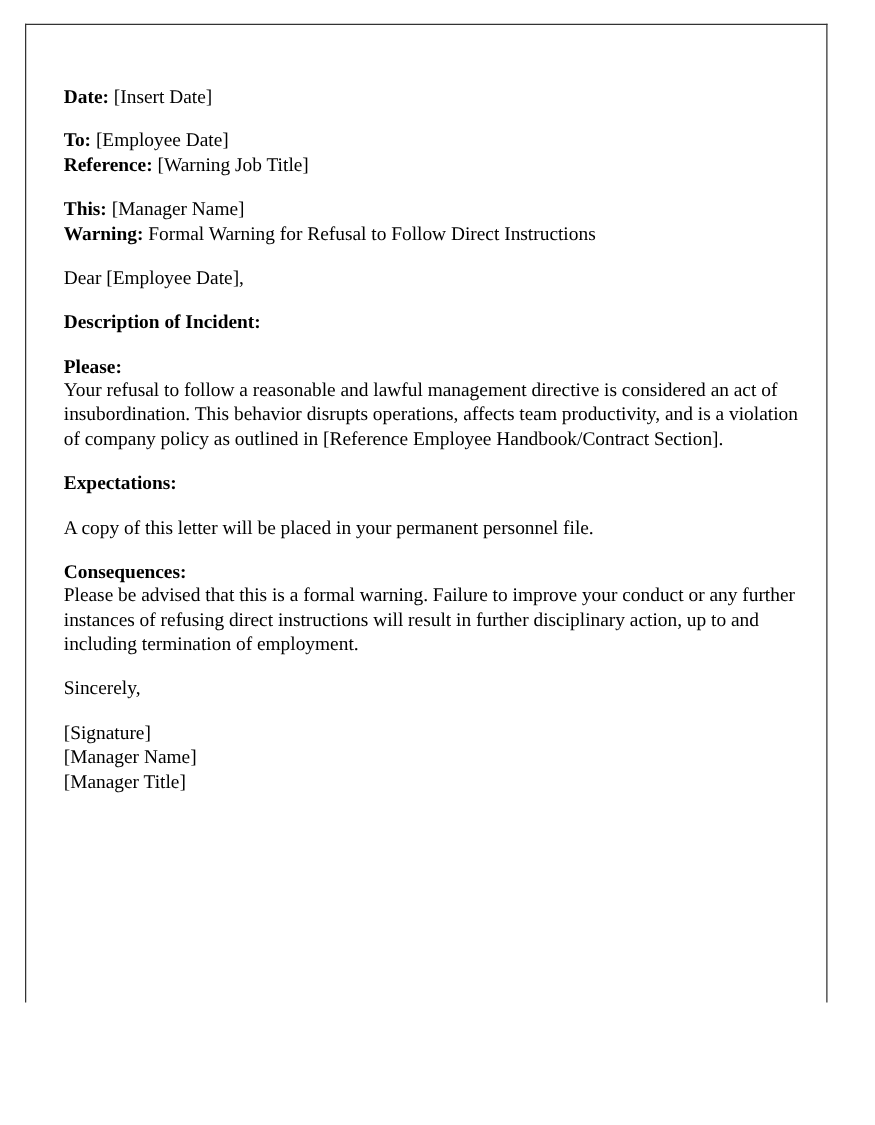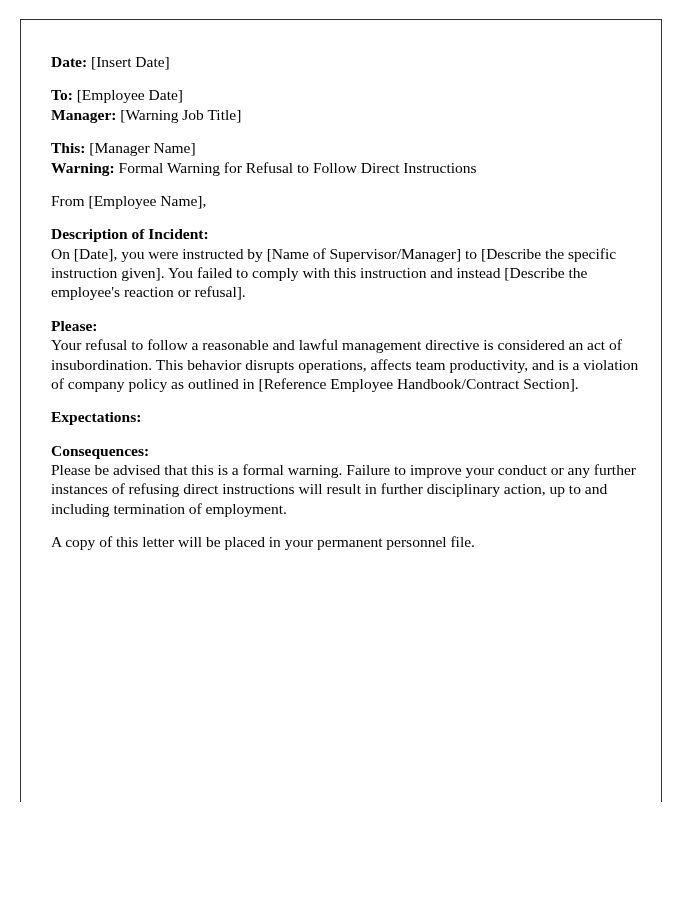--- a/index.html
+++ b/index.html
@@ -25,21 +25,21 @@
     border-bottom: none;
     padding: 32px 20px 0 30px;
     overflow: hidden;
   }
   .letter-body {
     width: 592px;
     font-size: 15.5px;
     line-height: 1.25;
   }
   .block {
-    margin: 0 0 14px 0;
+    margin: 16px 0 14px 0;
   }
   .block:last-child {
     margin-bottom: 0;
   }
   strong {
     font-weight: bold;
   }
 </style>
 </head>
 <body>
@@ -48,52 +48,57 @@
   <div class="letter-body">
 
     <p class="block">
       <strong>Date:</strong>
       <span>[Insert Date]</span>
     </p>
 
     <p class="block">
       <strong>To:</strong>
       <span>[Employee Date]</span><br>
-      <strong>Manager:</strong>
+      <strong>Reference:</strong>
       <span>[Warning Job Title]</span>
     </p>
 
     <p class="block">
       <strong>This:</strong>
       <span>[Manager Name]</span><br>
       <strong>Warning:</strong>
       <span>Formal Warning for Refusal to Follow Direct Instructions</span>
     </p>
 
-    <p class="block">From [Employee Name],</p>
+    <p class="block">Dear [Employee Date],</p>
 
 
     <p class="block">
       <strong>Description of Incident:</strong><br>
-      <span>On [Date], you were instructed by [Name of Supervisor/Manager] to [Describe the specific instruction given]. You failed to comply with this instruction and instead [Describe the employee's reaction or refusal].</span>
     </p>
 
     <p class="block">
       <strong>Please:</strong><br>
       <span>Your refusal to follow a reasonable and lawful management directive is considered an act of insubordination. This behavior disrupts operations, affects team productivity, and is a violation of company policy as outlined in [Reference Employee Handbook/Contract Section].</span>
     </p>
 
     <p class="block">
       <strong>Expectations:</strong><br>
     </p>
 
+    <p class="block">A copy of this letter will be placed in your permanent personnel file.</p>
+
     <p class="block">
       <strong>Consequences:</strong><br>
       <span>Please be advised that this is a formal warning. Failure to improve your conduct or any further instances of refusing direct instructions will result in further disciplinary action, up to and including termination of employment.</span>
     </p>
 
-    <p class="block">A copy of this letter will be placed in your permanent personnel file.</p>
 
+    <p class="block">Sincerely,</p>
 
-
+    <p class="block">
+      <span>[Signature]</span><br>
+      <span>[Manager Name]</span><br>
+      <span>[Manager Title]</span>
+    </p>
 
   </div>
 </div>
 
 </body></html>

